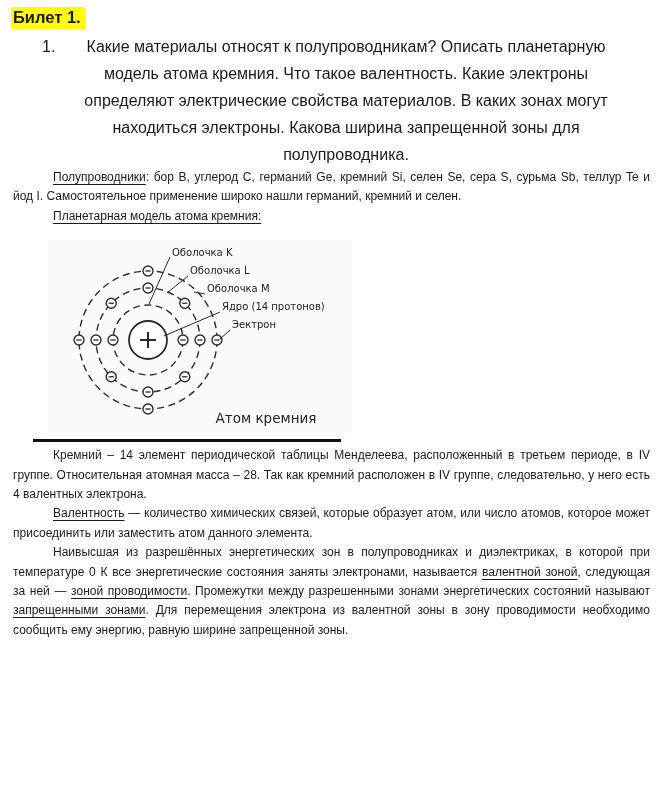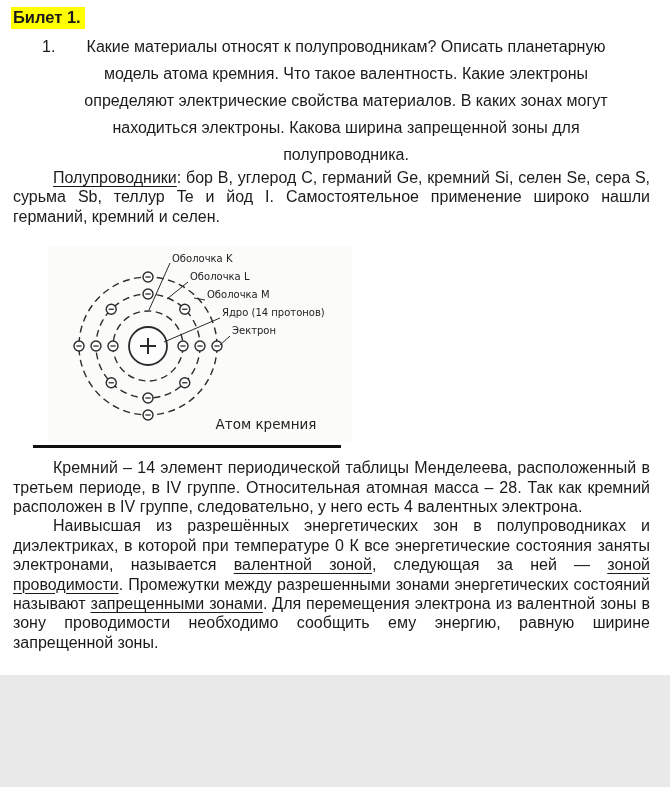--- a/index.html
+++ b/index.html
@@ -1,19 +1,19 @@
 <!DOCTYPE html>
 <html lang="ru"><head>
 <meta charset="utf-8">
 <style>
   html,body{margin:0;padding:0;}
   body{background:#e9e9e9;}
   .doc{
     position:relative;
-    width:670px;height:675px;
+    width:670px;height:787px;
     background:#ffffff;
     color:#1b1b1b;
     font-family:"Liberation Sans",sans-serif;
     overflow:hidden;
   }
   .title{
     display:inline-block;
     margin:7px 0 0 11px;
     padding:1px 4px 2px 2px;
     background:#ffff00;
@@ -25,58 +25,59 @@
     display:flex;
     margin:4px 0 0 42px;
     font-size:16px;
     line-height:27px;
   }
   .q-num{width:21px;flex:0 0 21px;}
   .q-text{width:566px;text-align:center;}
   .bodytext{
     margin:0 0 0 13px;
     width:637px;
-    font-size:16px;
+    font-size:12px;
     line-height:19.4px;
     text-align:justify;
   }
   .bodytext p{margin:0;text-indent:40px;}
   .bodytext .u{
     text-decoration:underline;
     text-decoration-thickness:1.2px;
     text-underline-offset:3px;
   }
   .figure{
     position:relative;
-    margin:20px 0 0 48px;
+    margin:14px 0 0 48px;
     width:304px;height:196px;
     background:#fbfbfa;
   }
   .figure svg{display:block;}
   .fig-rule{
     width:308px;height:3px;
     margin:3px 0 0 33px;
     background:#101010;
   }
-  .para-bottom{margin-top:10px;}
+  .para-bottom{margin-top:4px;}
 </style>
 </head>
 <body>
 
 <div class="doc">
 
   <span class="title">Билет 1.</span>
 
   <div class="question">
     <span class="q-num">1.</span>
     <div class="q-text">Какие материалы относят к полупроводникам? Описать планетарную модель атома кремния. Что такое валентность. Какие электроны определяют электрические свойства материалов. В каких зонах могут находиться электроны. Какова ширина запрещенной зоны для полупроводника.</div>
   </div>
 
   <div class="bodytext">
       <p><span class="u">Полупроводники</span><span>: бор B, углерод C, германий Ge, кремний Si, селен Se, сера S, сурьма Sb, теллур Te и йод I. Самостоятельное применение широко нашли германий, кремний и селен.</span></p>
+      <p><span class="u">Планетарная модель атома кремния:</span></p>
     </div>
 
   <div class="figure">
     <svg id="atom-svg" width="304" height="196" viewBox="0 0 304 196">
         <circle cx="100" cy="100" r="35" fill="none" stroke="#2b2b2b" stroke-width="1.4" stroke-dasharray="7,4.5"></circle>
         <circle cx="100" cy="100" r="52" fill="none" stroke="#2b2b2b" stroke-width="1.4" stroke-dasharray="7,4.5"></circle>
         <circle cx="100" cy="100" r="69" fill="none" stroke="#2b2b2b" stroke-width="1.4" stroke-dasharray="7,4.5"></circle>
         <circle cx="100" cy="100" r="19" fill="#fdfdfd" stroke="#2b2b2b" stroke-width="1.8"></circle>
         <line x1="92" y1="100" x2="108" y2="100" stroke="#2b2b2b" stroke-width="2"></line>
         <line x1="100" y1="92" x2="100" y2="108" stroke="#2b2b2b" stroke-width="2"></line>
@@ -119,16 +120,17 @@
         <text x="174" y="70" fill="#222" font-family="&quot;DejaVu Sans&quot;,sans-serif" font-size="10px">Ядро (14 протонов)</text>
         <text x="184" y="88" fill="#222" font-family="&quot;DejaVu Sans&quot;,sans-serif" font-size="10px">Эектрон</text>
         <text x="218" y="183" fill="#222" text-anchor="middle" font-family="&quot;DejaVu Sans&quot;,sans-serif" font-size="13.5px">Атом кремния</text>
       </svg>
   </div>
 
   <div class="fig-rule"></div>
 
   <div class="bodytext para-bottom">
       <p><span>Кремний – 14 элемент периодической таблицы Менделеева, расположенный в третьем периоде, в IV группе. Относительная атомная масса – 28. Так как кремний расположен в IV группе, следовательно, у него есть 4 валентных электрона.</span></p>
+      <p><span class="u">Валентность</span><span> — количество химических связей, которые образует атом, или число атомов, которое может присоединить или заместить атом данного элемента.</span></p>
       <p><span>Наивысшая из разрешённых энергетических зон в полупроводниках и диэлектриках, в которой при температуре 0 К все энергетические состояния заняты электронами, называется </span><span class="u">валентной зоной</span><span>, следующая за ней — </span><span class="u">зоной проводимости</span><span>. Промежутки между разрешенными зонами энергетических состояний называют </span><span class="u">запрещенными зонами</span><span>. Для перемещения электрона из валентной зоны в зону проводимости необходимо сообщить ему энергию, равную ширине запрещенной зоны.</span></p>
     </div>
 
 </div>
 
 </body></html>

